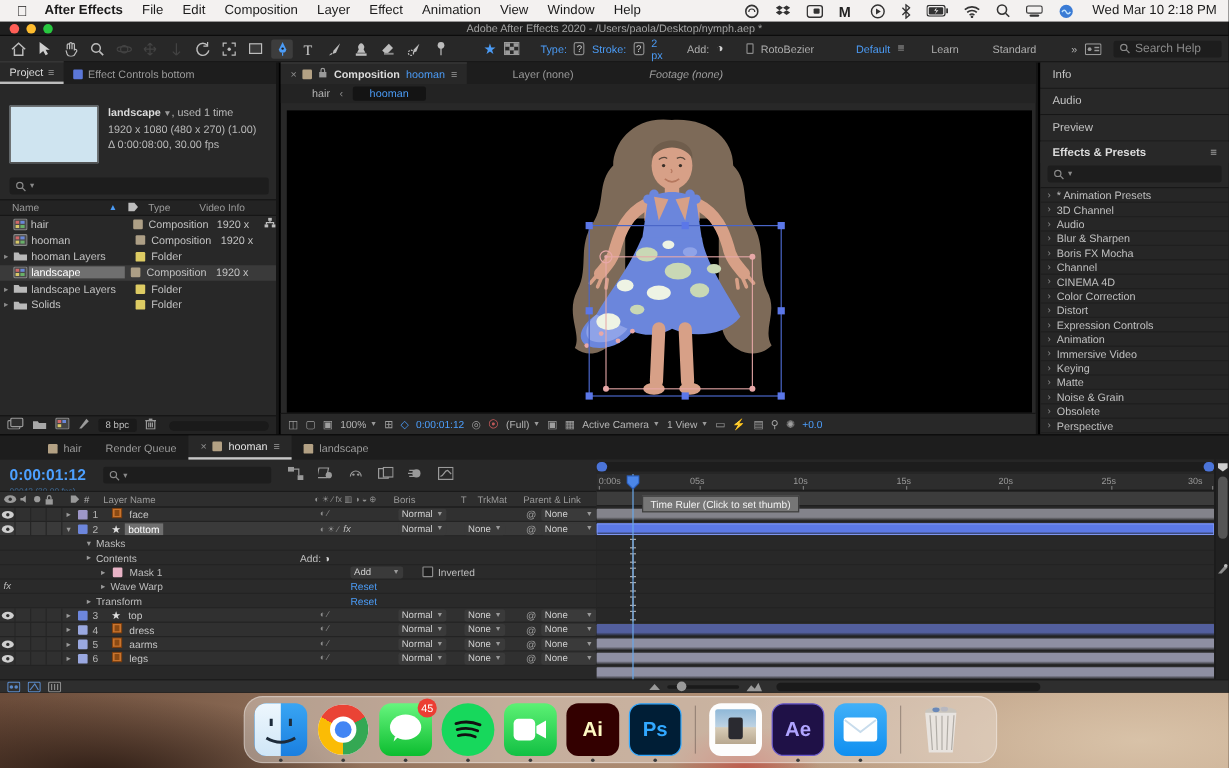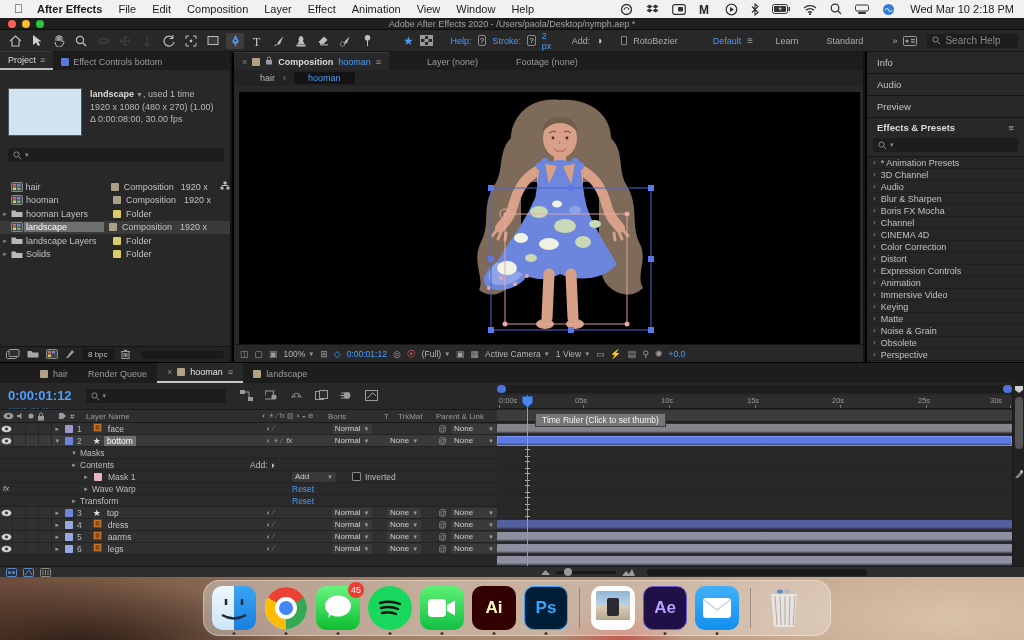--- a/index.html
+++ b/index.html
@@ -469,21 +469,21 @@
       <svg width="13" height="11">
           <rect x="0.5" y="0.5" width="12" height="10" fill="none" stroke="#9a9a9a"></rect>
           <rect x="1" y="1" width="4" height="3" fill="#9a9a9a"></rect>
           <rect x="8" y="1" width="4" height="3" fill="#9a9a9a"></rect>
           <rect x="4.5" y="4" width="4" height="3" fill="#9a9a9a"></rect>
           <rect x="1" y="7" width="4" height="3" fill="#9a9a9a"></rect>
           <rect x="8" y="7" width="4" height="3" fill="#9a9a9a"></rect>
         </svg>
     </span>
     <span style="width:10px;"></span>
-    <span class="tb-blue">Help:</span>
+    <span class="tb-blue">Type:</span>
     <span class="qbox">?</span>
     <span class="tb-blue">Stroke:</span>
     <span class="qbox">?</span>
     <span class="tb-blue">2 px</span>
     <span style="width:14px;"></span>
     <span class="tb-label">Add:</span>
     <span style="color:#d0d0d0;font-size:10px;">◑</span>
     <span style="width:12px;"></span>
     <span class="chk"></span>
     <span class="tb-label">RotoBezier</span>
@@ -530,20 +530,31 @@
       <div>1920 x 1080  (480 x 270) (1.00)</div>
       <div>Δ 0:00:08:00, 30.00 fps</div>
     </div>
     <div class="searchbar" style="left:8px;top:96px;width:216px;">
       <svg width="9" height="9">
           <circle cx="3.5" cy="3.5" r="2.6" fill="none" stroke="#8a8a8a"></circle>
           <line x1="5.6" y1="5.6" x2="8.2" y2="8.2" stroke="#8a8a8a"></line>
         </svg>
       <span style="font-size:7px;">▾</span>
     </div>
+    <div class="proj-header">
+      <span style="margin-left:10px;">Name</span>
+      <span style="margin-left:58px;color:#4b9bf5;font-size:7px;">▲</span>
+      <span style="margin-left:8px;">
+        <svg width="10" height="9">
+            <path d="M1 1 h5 l3 3.5 L6 8 H1 Z" fill="#bdbdbd"></path>
+          </svg>
+      </span>
+      <span style="margin-left:8px;">Type</span>
+      <span style="margin-left:24px;">Video Info</span>
+    </div>
     <div class="proj-rows" id="project-rows">
   <div class="prow" style="">
     <span class="twirl"></span>
     <span class="picon">
             <svg width="12" height="10">
               <rect x="0.5" y="0.5" width="11" height="9" rx="1" fill="#4a4a4a" stroke="#888"></rect>
               <rect x="2" y="2" width="3" height="2.5" fill="#d06868"></rect>
               <rect x="6" y="2" width="3.5" height="2.5" fill="#6a88d8"></rect>
               <rect x="2" y="5.5" width="3" height="2.5" fill="#d8c868"></rect>
               <rect x="6" y="5.5" width="3.5" height="2.5" fill="#68b068"></rect>
@@ -685,21 +696,21 @@
               <rect x="1" y="4" width="6" height="4.5" fill="#9a9a9a"></rect>
               <path d="M2.5 4 V2.5 a1.5 1.5 0 0 1 3 0 V4" fill="none" stroke="#9a9a9a"></path>
             </svg></span>
         <span style="font-weight:bold;color:#dcdcdc;">Composition</span>
         <span style="color:#4b9bf5;">hooman</span>
         <span class="hamb">≡</span>
       </div>
       <div class="ptab" style="margin-left:30px;">
           <span>Layer (none)</span>
         </div>
-      <div class="ptab" style="margin-left:22px;">
+      <div class="ptab" style="margin-left:47px;font-style:italic;">
           <span>Footage (none)</span>
         </div>
     </div>
     <div class="crumbbar">
       <span style="color:#b5b5b5;">hair</span>
       <span style="color:#8a8a8a;">‹</span>
       <span class="crumb-cur">hooman</span>
     </div>
     <div class="canvas">
       <svg width="623" height="252" viewBox="0 0 623 252">

